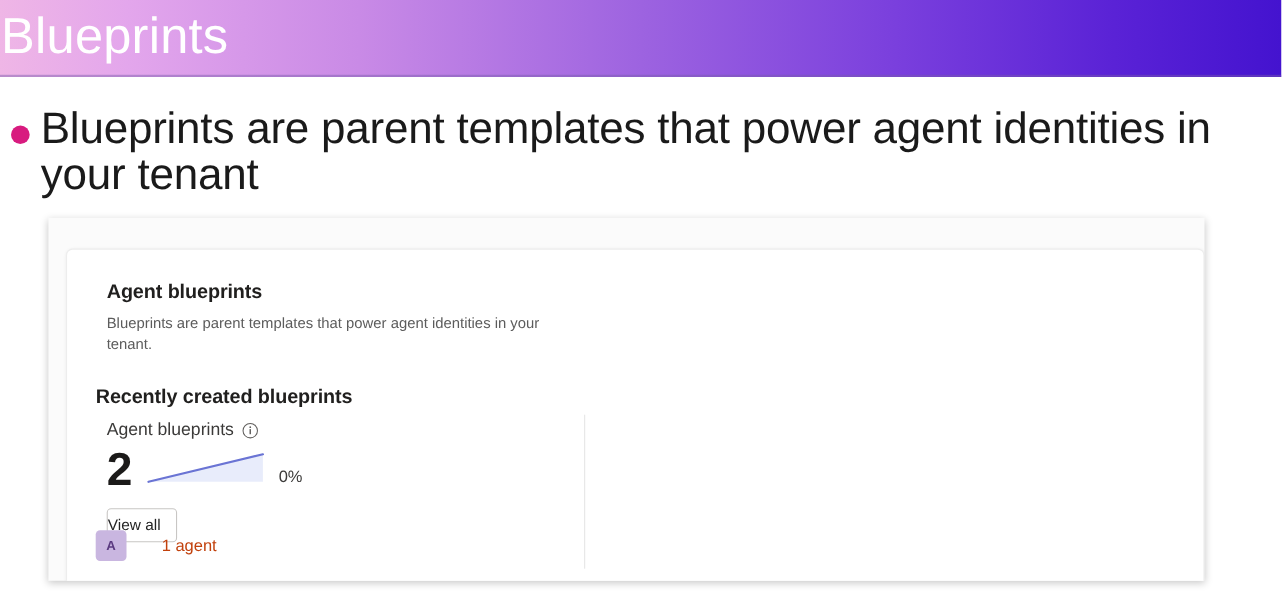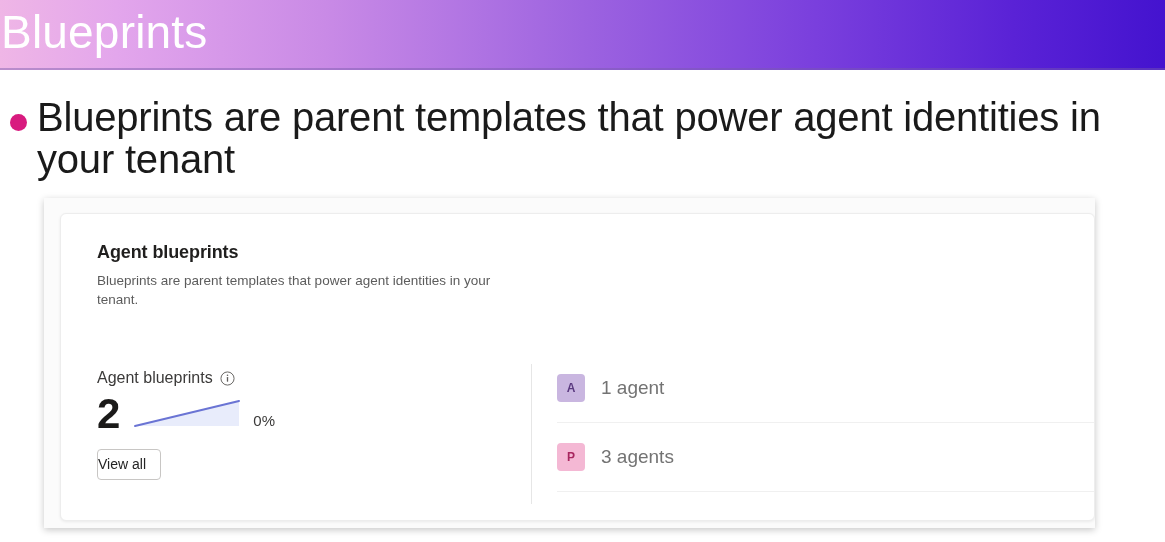--- a/index.html
+++ b/index.html
@@ -89,30 +89,31 @@
     height: 330px;
     background: #fbfbfb;
     box-shadow: 0 2px 7px rgba(0,0,0,0.22);
     overflow: hidden;
   }
 
   
   .dashboard-card {
     position: absolute;
     left: 16px;
-    top: 15px;
+    top: 28px;
     width: 1035px;
     height: 308px;
     background: #ffffff;
     border: 1px solid #ededed;
     border-radius: 6px;
     box-shadow: 0 1px 3px rgba(0,0,0,0.07);
     box-sizing: border-box;
     overflow: hidden;
     display: flex;
+    flex-direction: column;
   }
 
   
   .panel-left {
     width: 470px;
     flex: 0 0 auto;
     padding: 28px 0 0 36px;
     box-sizing: border-box;
     position: relative;
   }
@@ -236,25 +237,26 @@
   .blueprint-name {
     margin-left: 22px;
     font-size: 15.5px;
     color: #242424;
     white-space: nowrap;
     overflow: hidden;
     text-overflow: ellipsis;
     flex: 1 1 auto;
   }
   .blueprint-count {
-    font-size: 19px;
-    color: #737373;
+    font-size: 15px;
+    color: #c2410c;
     white-space: nowrap;
     margin-left: 16px;
     flex: 0 0 auto;
+    text-align: right;
   }
   .blueprint-row:nth-child(1) .blueprint-count { width: 66px; }
   .blueprint-row:nth-child(2) .blueprint-count { width: 78px; }
 </style>
 </head>
 <body>
 
 <div class="slide-header" style="background: linear-gradient(90deg, rgb(239, 182, 230) 0%, rgb(227, 166, 236) 10%, rgb(201, 138, 230) 28%, rgb(157, 99, 224) 50%, rgb(122, 63, 221) 70%, rgb(90, 34, 214) 87%, rgb(68, 19, 207) 100%);">
   <div class="slide-title">Blueprints</div>
 </div>
@@ -297,20 +299,21 @@
           <span class="metric-delta">0%</span>
         </div>
 
         <button class="view-all-btn">View all</button>
       </div>
     </div>
 
     <div class="panel-divider"></div>
 
     <div class="panel-right">
+      <h2 class="panel-heading">Recently created blueprints</h2>
 
       <div class="blueprint-list">
 
         <div class="blueprint-row">
           <span class="avatar" style="background: rgb(201, 182, 224); color: rgb(91, 58, 128);">A</span>
           <span class="blueprint-count">1 agent</span>
         </div>
 
         <div class="blueprint-row">
           <span class="avatar" style="background: rgb(244, 184, 212); color: rgb(168, 39, 95);">P</span>

